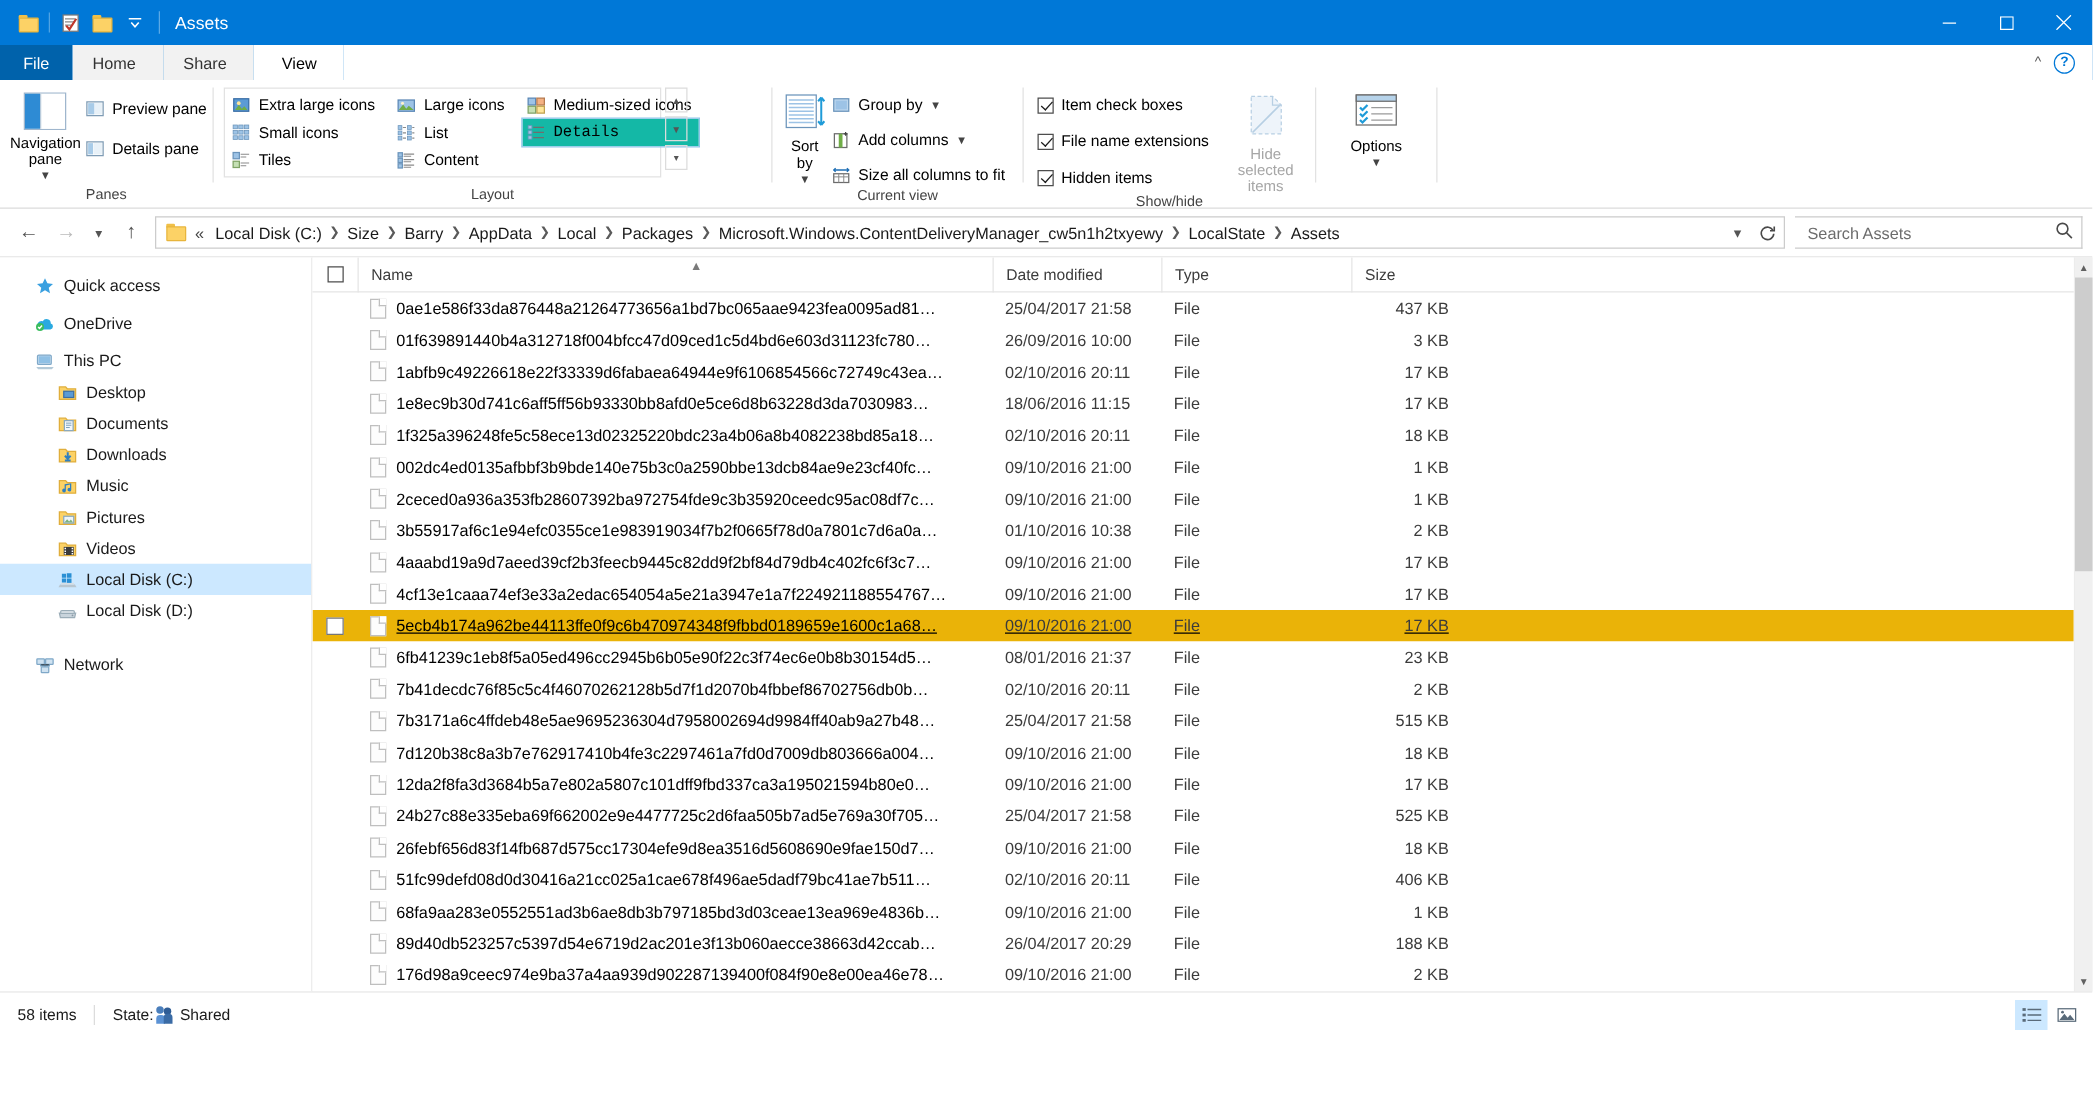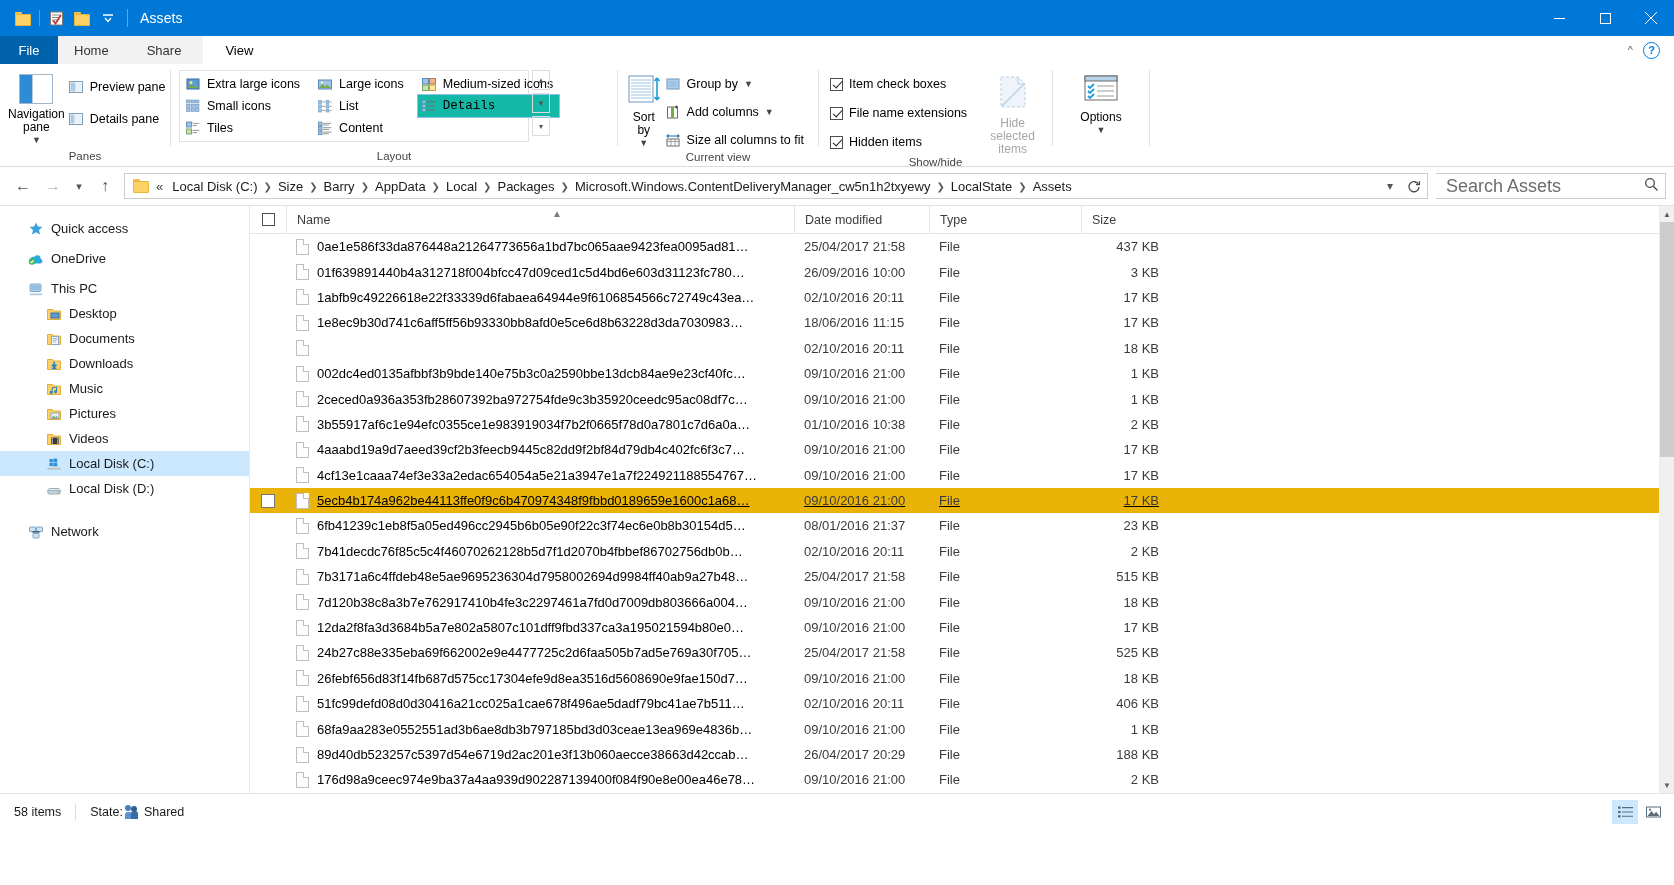--- a/index.html
+++ b/index.html
@@ -121,21 +121,21 @@
   .crumb { font-size: 13px; color: #1a1a1a; padding: 2px 5px; white-space: nowrap; }
   .crumb-sep { color: #5a5a5a; font-size: 10px; padding: 0 1px; }
   .crumb-root { color:#444; font-size:13px; padding:0 4px 0 2px;}
   .addr-right { display: flex; align-items: center; gap: 2px; }
   .addr-ico { width: 22px; height: 24px; display:flex; align-items:center; justify-content:center; color:#555; font-size:12px; }
   .searchbox {
     width: 230px; height: 26px; border: 1px solid #cccccc; border-left: none;
     background: #fff; display: flex; align-items: center; justify-content: space-between;
     padding: 0 6px 0 10px; margin-left: 8px;
   }
-  .searchbox .ph { color: #6d6d6d; font-size: 18px; }
+  .searchbox .ph { color: #6d6d6d; font-size: 13px; }
 
   
   .main { display: flex; height: 588px; border-top: 1px solid #e3e3e3; }
   .sidebar {
     width: 250px; background: #ffffff; border-right: 1px solid #e8e8e8;
     padding-top: 10px; overflow: hidden; position:relative;
   }
   .navitem {
     height: 25px; display: flex; align-items: center; gap: 7px; font-size: 13px; color: #1a1a1a;
     padding-left: 28px; white-space: nowrap;
@@ -733,20 +733,21 @@
             <span class="fname">1e8ec9b30d741c6aff5ff56b93330bb8afd0e5ce6d8b63228d3da7030983…</span>
           </div>
           <div class="cell c-date">18/06/2016 11:15</div>
           <div class="cell c-type">File</div>
           <div class="cell c-size">17 KB</div>
         </div>
         <div class="row">
           <div class="cell c-chk"></div>
           <div class="cell c-name">
             <span class="fileico"></span>
+            <span class="fname">1f325a396248fe5c58ece13d02325220bdc23a4b06a8b4082238bd85a18…</span>
           </div>
           <div class="cell c-date">02/10/2016 20:11</div>
           <div class="cell c-type">File</div>
           <div class="cell c-size">18 KB</div>
         </div>
         <div class="row">
           <div class="cell c-chk"></div>
           <div class="cell c-name">
             <span class="fileico"></span>
             <span class="fname">002dc4ed0135afbbf3b9bde140e75b3c0a2590bbe13dcb84ae9e23cf40fc…</span>

